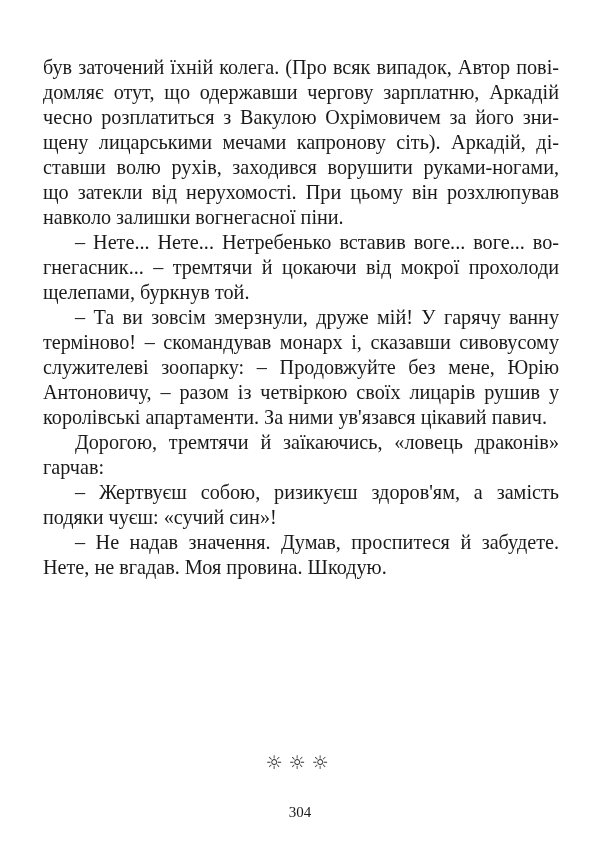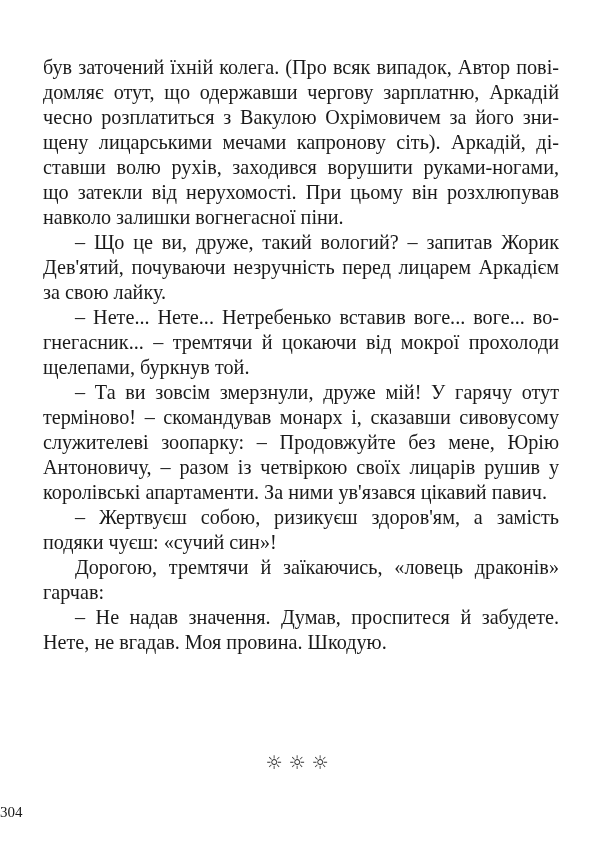--- a/index.html
+++ b/index.html
@@ -41,34 +41,33 @@
     font-family: "DejaVu Sans", sans-serif;
     font-size: 19px;
     letter-spacing: 6px;
     color: #333333;
   }
   .page-number {
     position: absolute;
     left: 0;
     width: 600px;
     top: 804px;
-    text-align: left;
+    text-align: center;
     font-family: "Liberation Serif", "DejaVu Serif", serif;
     font-size: 15px;
     color: #1a1a1a;
   }
 </style>
 </head>
 <body>
 
 <div class="page">
   <p class="noindent">був заточений їхній колега. (Про всяк випадок, Автор пові­домляє отут, що одержавши чергову зарплатню, Аркадій чесно розплатиться з Вакулою Охрімовичем за його зни­щену лицарськими мечами капронову сіть). Аркадій, ді­ставши волю рухів, заходився ворушити руками-ногами, що затекли від нерухомості. При цьому він розхлюпував навколо залишки вогнегасної піни.</p>
-  <p>– Що це ви, друже, такий вологий? – запитав Жорик Дев'ятий, почуваючи незручність перед лицарем Аркадієм за свою лайку.</p>
   <p>– Нете... Нете... Нетребенько вставив воге... воге... во­гнегасник... – тремтячи й цокаючи від мокрої прохолоди щелепами, буркнув той.</p>
-  <p>– Та ви зовсім змерзнули, друже мій! У гарячу отут терміново! – скомандував монарх і, сказавши сивовусому служителеві зоопарку: – Продовжуйте без мене, Юрію Антоновичу, – разом із четвіркою своїх лицарів рушив у королівські апартаменти. За ними ув'язався цікавий павич.</p>
+  <p>– Та ви зовсім змерзнули, друже мій! У гарячу ванну терміново! – скомандував монарх і, сказавши сивовусому служителеві зоопарку: – Продовжуйте без мене, Юрію Антоновичу, – разом із четвіркою своїх лицарів рушив у королівські апартаменти. За ними ув'язався цікавий павич.</p>
+  <p>Дорогою, тремтячи й заїкаючись, «ловець драконів» гарчав:</p>
   <p>– Жертвуєш собою, ризикуєш здоров'ям, а замість подяки чуєш: «сучий син»!</p>
-  <p>Дорогою, тремтячи й заїкаючись, «ловець драконів» гарчав:</p>
   <p>– Не надав значення. Думав, проспитеся й забудете. Нете, не вгадав. Моя провина. Шкодую.</p>
 </div>
 
 <div class="separator">☼☼☼</div>
 
 <div class="page-number">304</div>
 
 </body></html>

